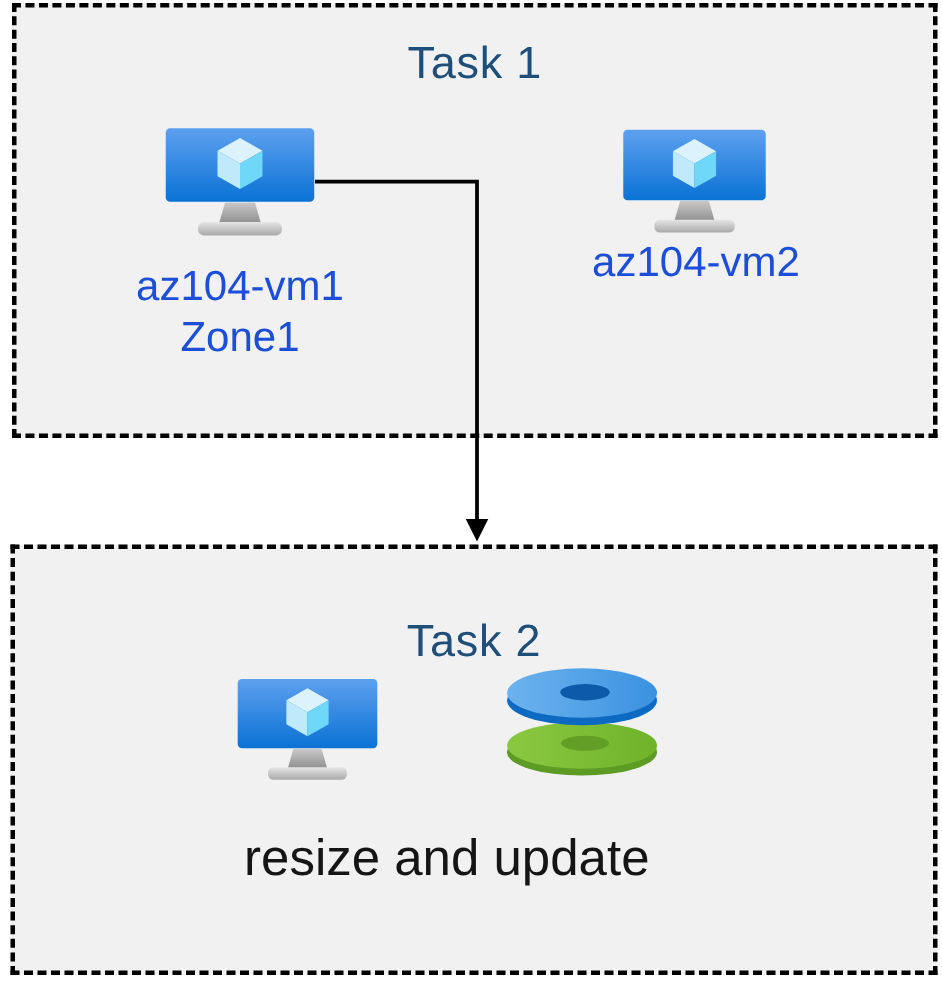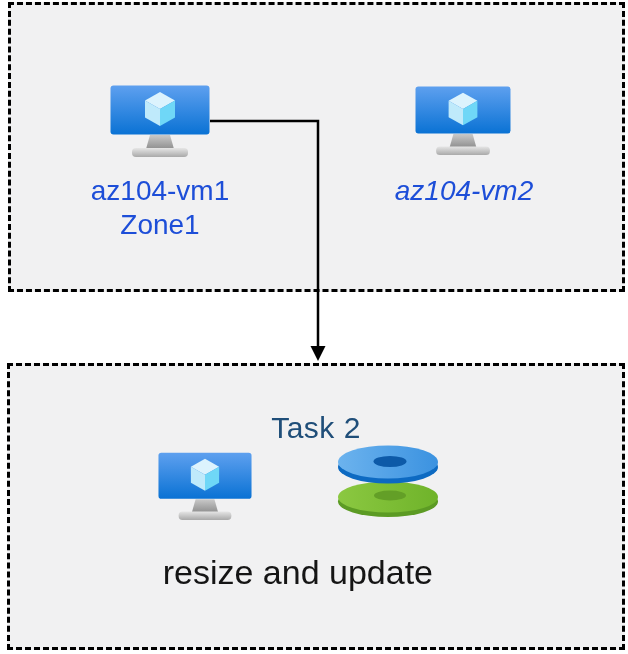--- a/index.html
+++ b/index.html
@@ -17,21 +17,21 @@
     position:absolute;text-align:center;font-size:30px;letter-spacing:0.5px;
     color:#1f4e79;white-space:nowrap;
   }
   #task1-title{left:8px;top:26px;width:617px;}
   #task2-title{left:7px;top:385px;width:618px;margin-top:26px;}
   .vm-label{
     position:absolute;text-align:center;font-size:28px;color:#1d4ed8;
     line-height:34px;white-space:nowrap;
   }
   #vm1-label{left:60px;top:174px;width:200px;}
-  #vm2-label{left:364px;top:174px;width:200px;font-style:italic;}
+  #vm2-label{left:364px;top:158px;width:200px;}
   .icon-abs{position:absolute;display:block;}
   #vm1-icon{left:110px;top:85px;width:100px;height:74px;}
   #vm2-icon{left:415px;top:86px;width:96px;height:71px;}
   #task2-vm-icon{left:158px;top:452px;width:94px;height:70px;}
   #task2-disks-icon{left:336px;top:444px;width:104px;height:78px;}
   #connector-svg{position:absolute;left:0;top:0;width:628px;height:654px;pointer-events:none;}
   #task2-caption{
     position:absolute;left:133px;top:553px;width:300px;text-align:right;
     font-size:34px;color:#151515;white-space:nowrap;
   }
@@ -60,20 +60,21 @@
         <stop offset="1" stop-color="#3b92e0"></stop>
       </linearGradient>
       <linearGradient id="gGreenTop" x1="0" y1="0" x2="1" y2="0">
         <stop offset="0" stop-color="#8bc841"></stop>
         <stop offset="1" stop-color="#6fb32a"></stop>
       </linearGradient>
     </defs>
   </svg>
 
   <div id="task1-box" class="task-box" style="background: rgb(241, 241, 242);"></div>
+  <div id="task1-title" class="task-title" style="color: rgb(31, 78, 121);">Task 1</div>
 
   <svg id="vm1-icon" class="icon-abs" viewBox="0 0 100 74">
     <rect x="0.5" y="0.5" width="99" height="49" rx="3" fill="url(#gMon)"></rect>
     <polygon points="50,7 65,15.5 50,24 35,15.5" fill="#dcf3fd"></polygon>
     <polygon points="35,15.5 50,24 50,41 35,32.5" fill="#bfeafb"></polygon>
     <polygon points="65,15.5 50,24 50,41 65,32.5" fill="#6fd7f7"></polygon>
     <polygon points="40,50 60,50 64,64 36,64" fill="url(#gNeck)"></polygon>
     <rect x="22" y="63" width="56" height="9" rx="4" fill="url(#gBase)"></rect>
   </svg>
   <div id="vm1-label" class="vm-label">

